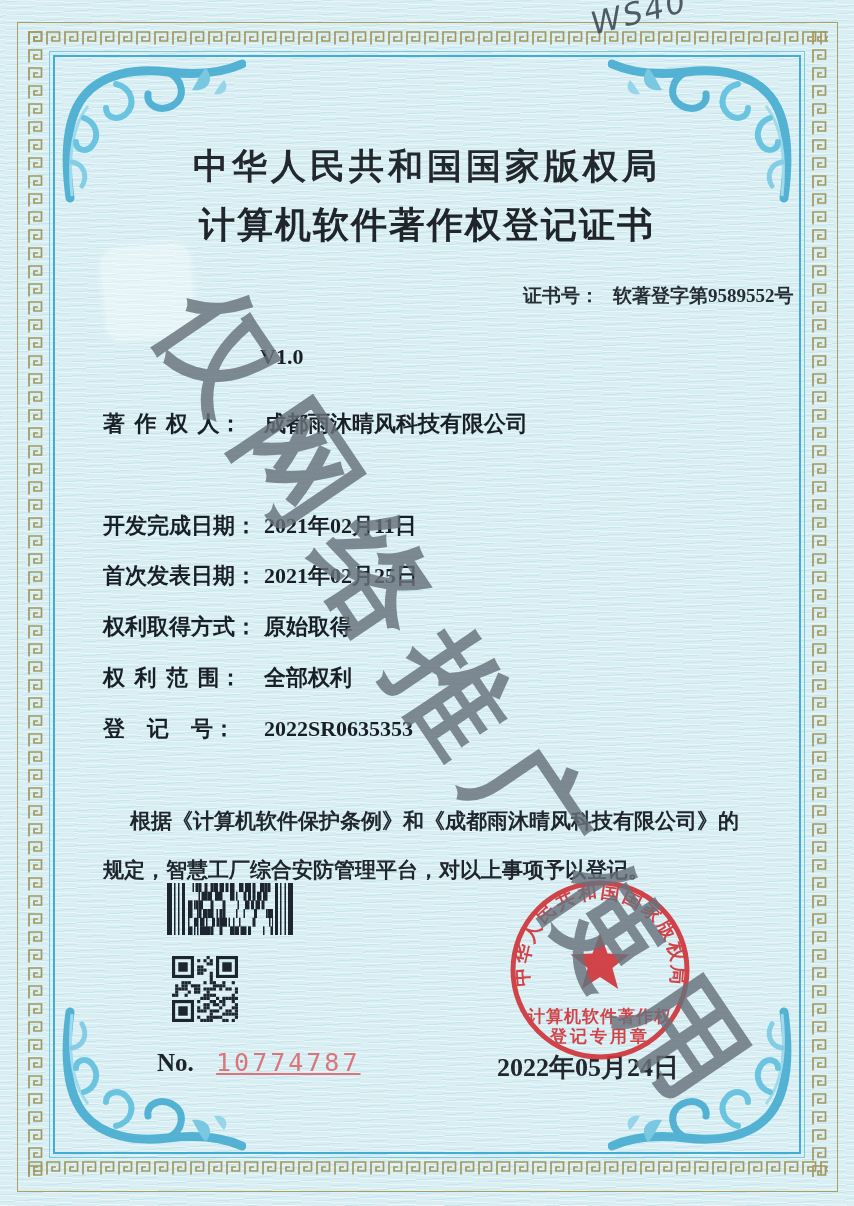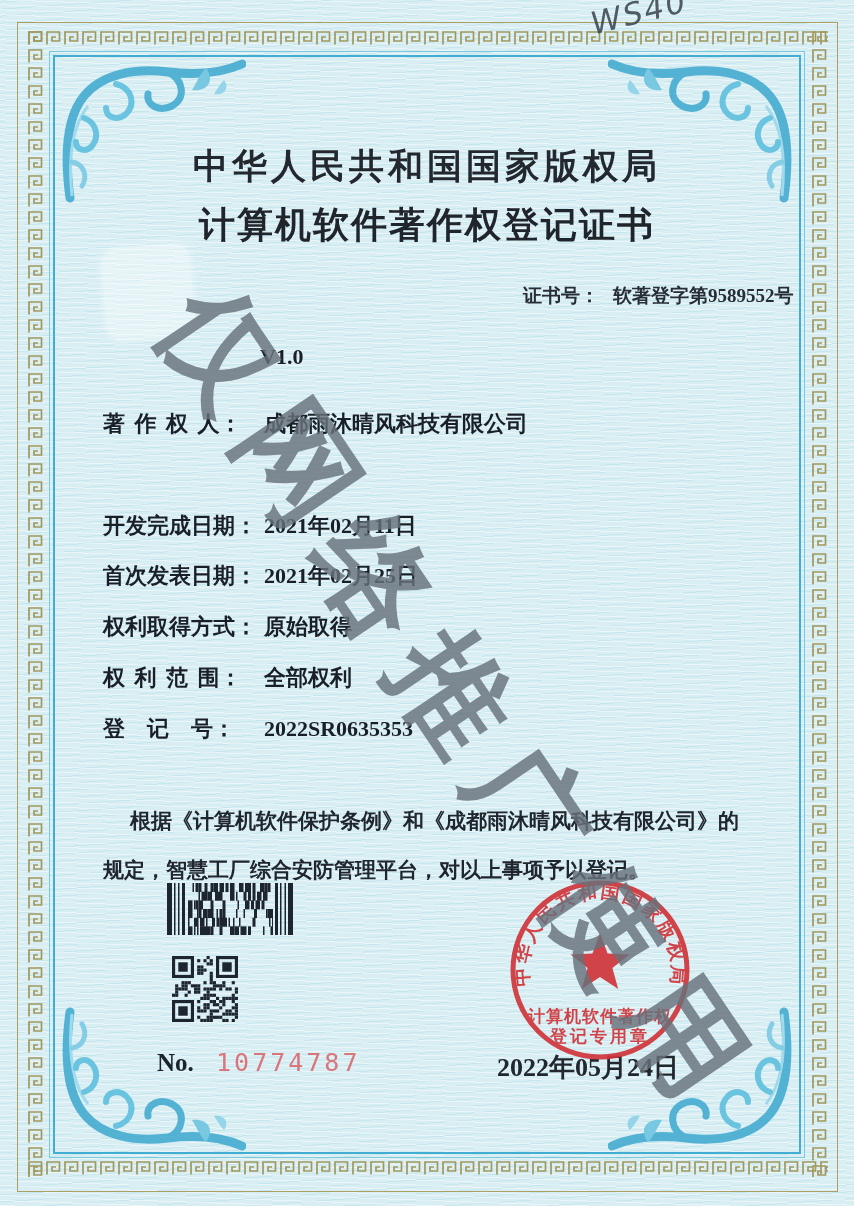--- a/index.html
+++ b/index.html
@@ -47,21 +47,21 @@
   .statement{position:absolute; left:103px; top:776px; width:690px;
     font-size:21px; font-weight:700; color:#20262e; line-height:49px;}
   .statement .l1{display:inline-block; padding-left:27px; white-space:nowrap;}
   .statement .l2{white-space:nowrap;}
   
   .barcode-box{position:absolute; left:167px; top:883px;}
   .qr-box{position:absolute; left:172px; top:956px;}
   .serial{position:absolute; left:141px; top:1048px; font-size:25px; color:#1c232b; white-space:nowrap;}
   .serial .no{font-family:"Liberation Serif","DejaVu Serif",serif; font-weight:700;margin-left:16px;}
   .serial .num{font-family:"DejaVu Sans Mono",monospace; color:#d9767c; letter-spacing:3px;
-    margin-left:16px; font-weight:400;}
+    margin-left:16px; font-weight:400;text-decoration:underline;}
   .issue-date{position:absolute; left:497px; top:1050px; width:206px; text-align:left;
     font-size:26px; font-weight:700; color:#22272d; white-space:nowrap;}
   
   .seal{position:absolute; left:500px; top:870px; opacity:.92;}
   .seal text{font-family:"Liberation Serif","DejaVu Serif",serif; font-weight:700; fill:#d0353b;}
   .seal .ring-text{font-size:19px; letter-spacing:2.5px;}
   .seal .b1{font-size:17px; letter-spacing:1px;}
   .seal .b2{font-size:17px; letter-spacing:3px;}
   
   .watermark{position:absolute; left:252px; top:258px; transform:rotate(56deg);

